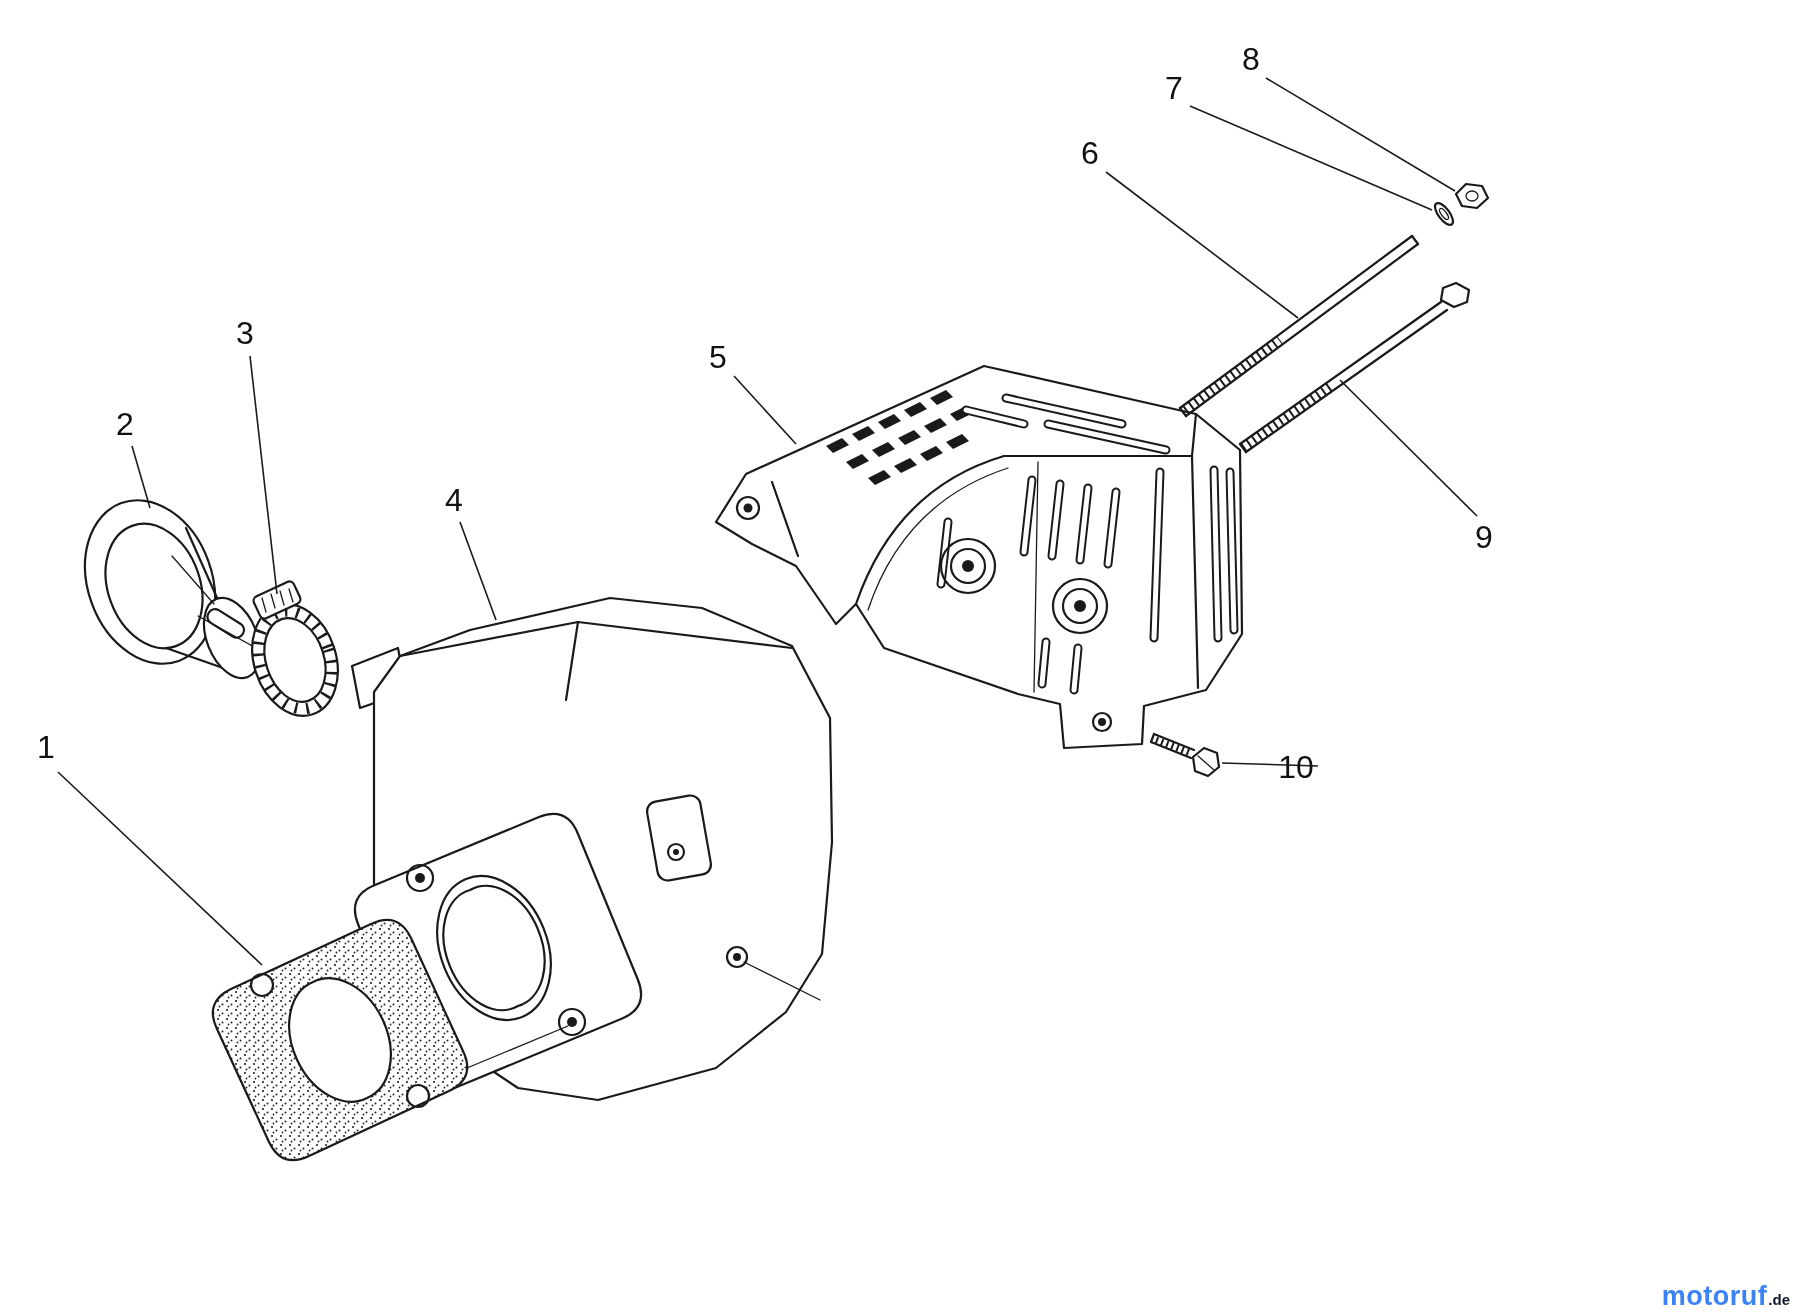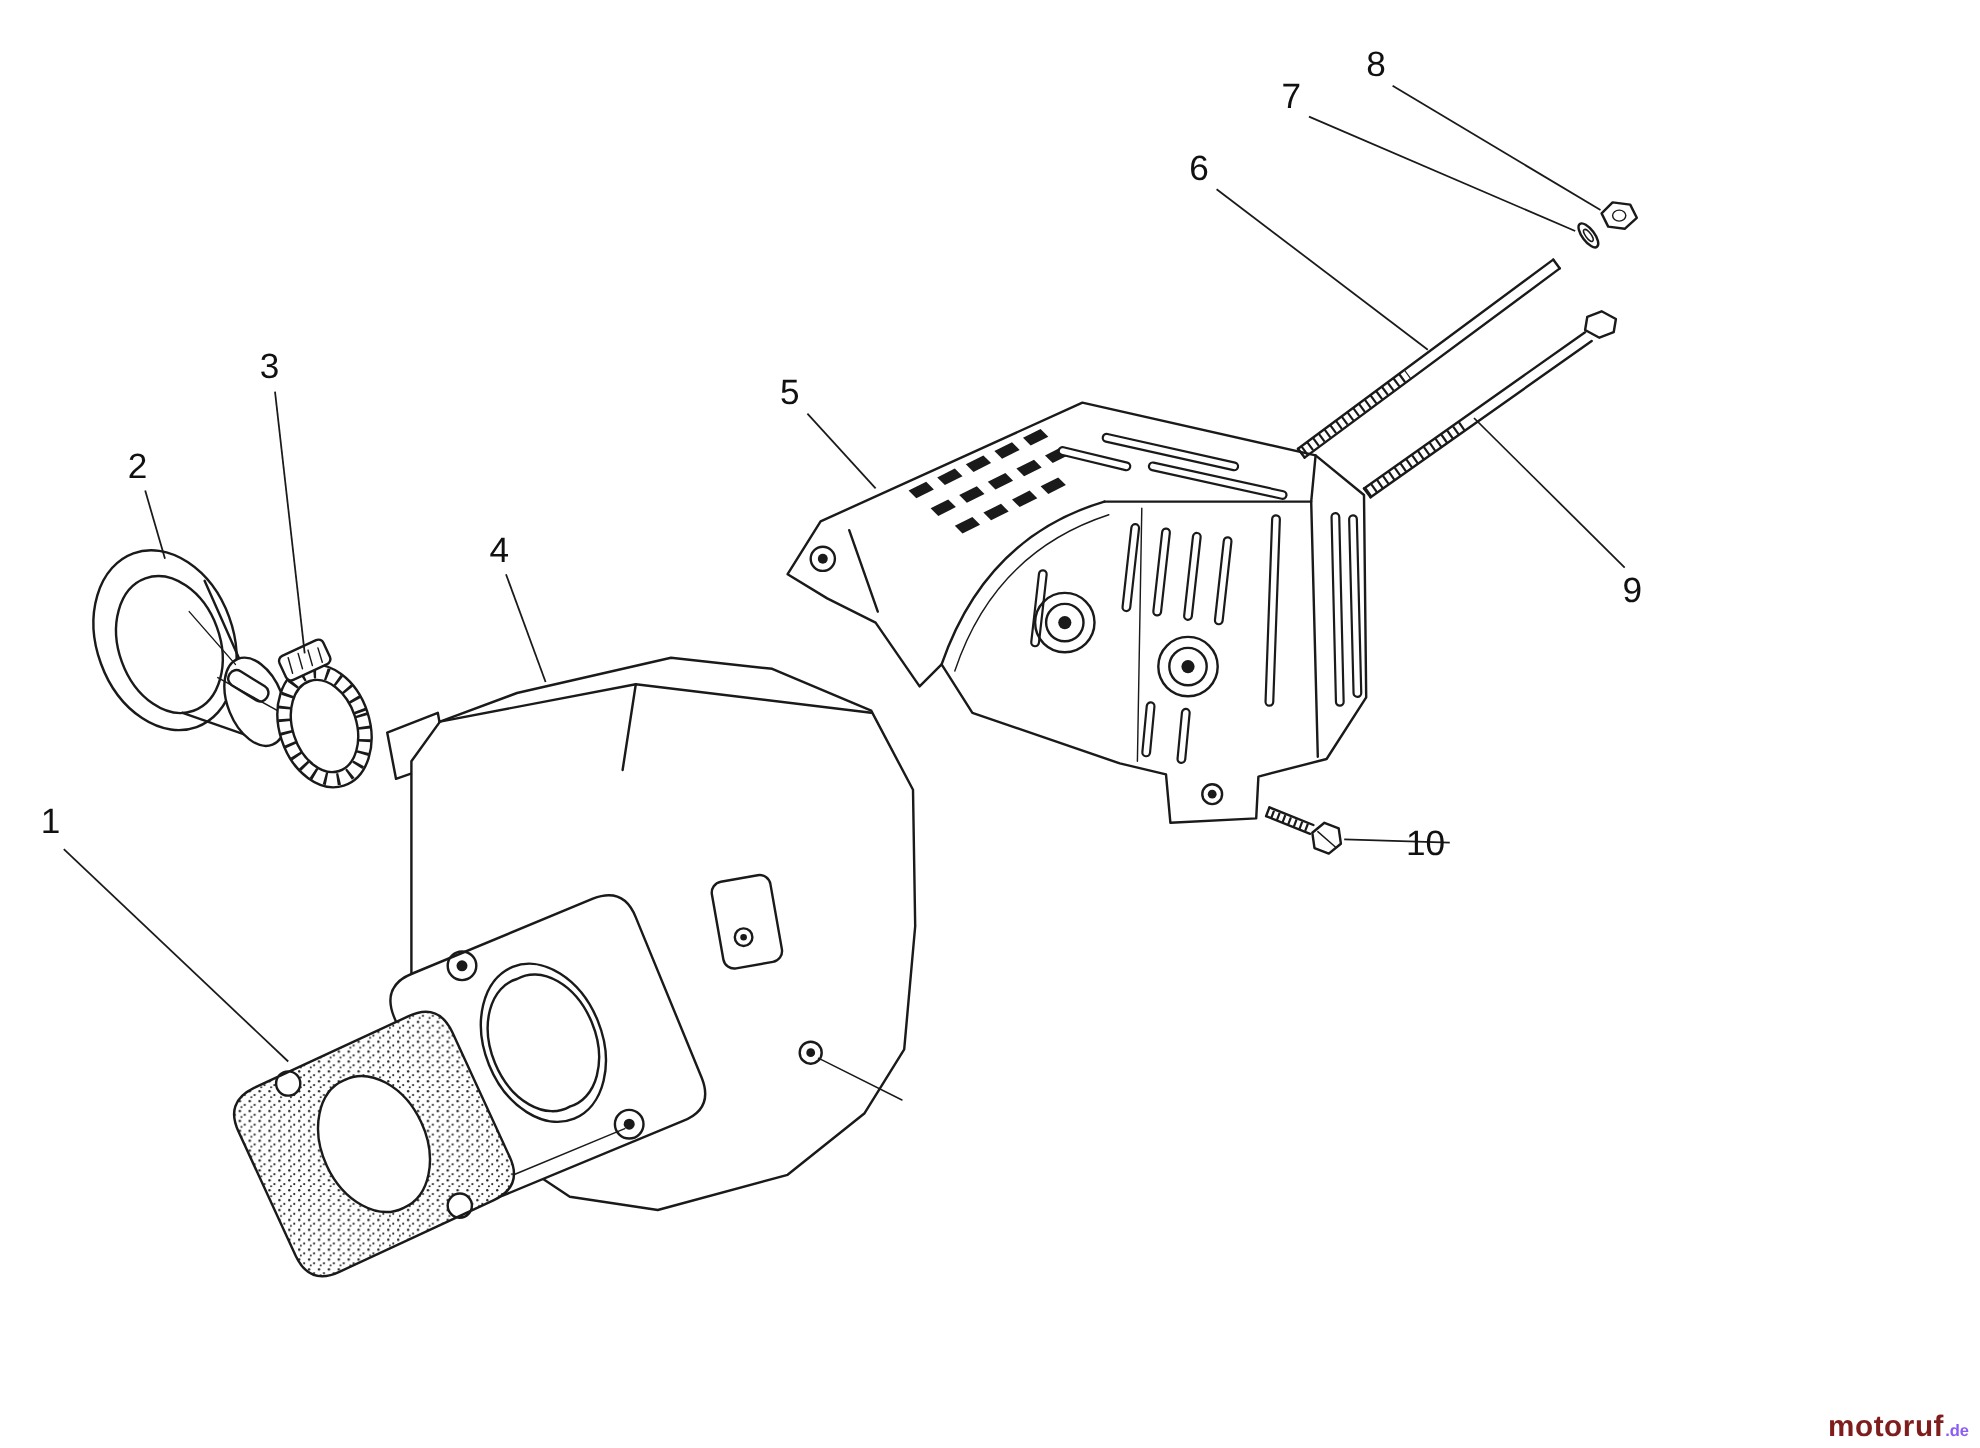--- a/index.html
+++ b/index.html
@@ -9,22 +9,22 @@
   .ln{fill:none;stroke:#1a1a1a;stroke-width:2.2;stroke-linecap:round;stroke-linejoin:round;}
   .lnW{fill:#ffffff;stroke:#1a1a1a;stroke-width:2.2;stroke-linecap:round;stroke-linejoin:round;}
   .thin{fill:none;stroke:#1a1a1a;stroke-width:1.3;stroke-linecap:round;}
   .thread{fill:none;stroke:#1a1a1a;stroke-width:9;stroke-dasharray:2 4.5;}
   .threadS{fill:none;stroke:#1a1a1a;stroke-width:7;stroke-dasharray:2 3.5;}
   .slotO{fill:none;stroke:#1a1a1a;stroke-width:9;stroke-linecap:round;}
   .slotI{fill:none;stroke:#ffffff;stroke-width:5;stroke-linecap:round;}
   .fillDark{fill:#1a1a1a;stroke:none;}
   .callout{position:absolute;transform:translate(-50%,-50%);font-size:32px;color:#111;}
   .watermark{position:absolute;right:10px;bottom:4px;display:flex;align-items:baseline;gap:1px;cursor:pointer;}
-  .wm-brand{color:#7f1d1d;font-weight:bold;font-size:27px;letter-spacing:.5px;}
-  .wm-tld{color:#8b5cf6;font-weight:bold;font-size:15px;}
+  .wm-brand{color:#3b82f6;font-weight:bold;font-size:27px;letter-spacing:.5px;}
+  .wm-tld{color:#0f172a;font-weight:bold;font-size:15px;}
 </style>
 </head>
 <body>
 
 <div class="canvas">
 
 <svg width="1800" height="1316" viewBox="0 0 1800 1316">
   <defs>
     <pattern id="stipple" width="9" height="9" patternUnits="userSpaceOnUse">
       <circle cx="2" cy="2" r="1.1" fill="#222"></circle>

